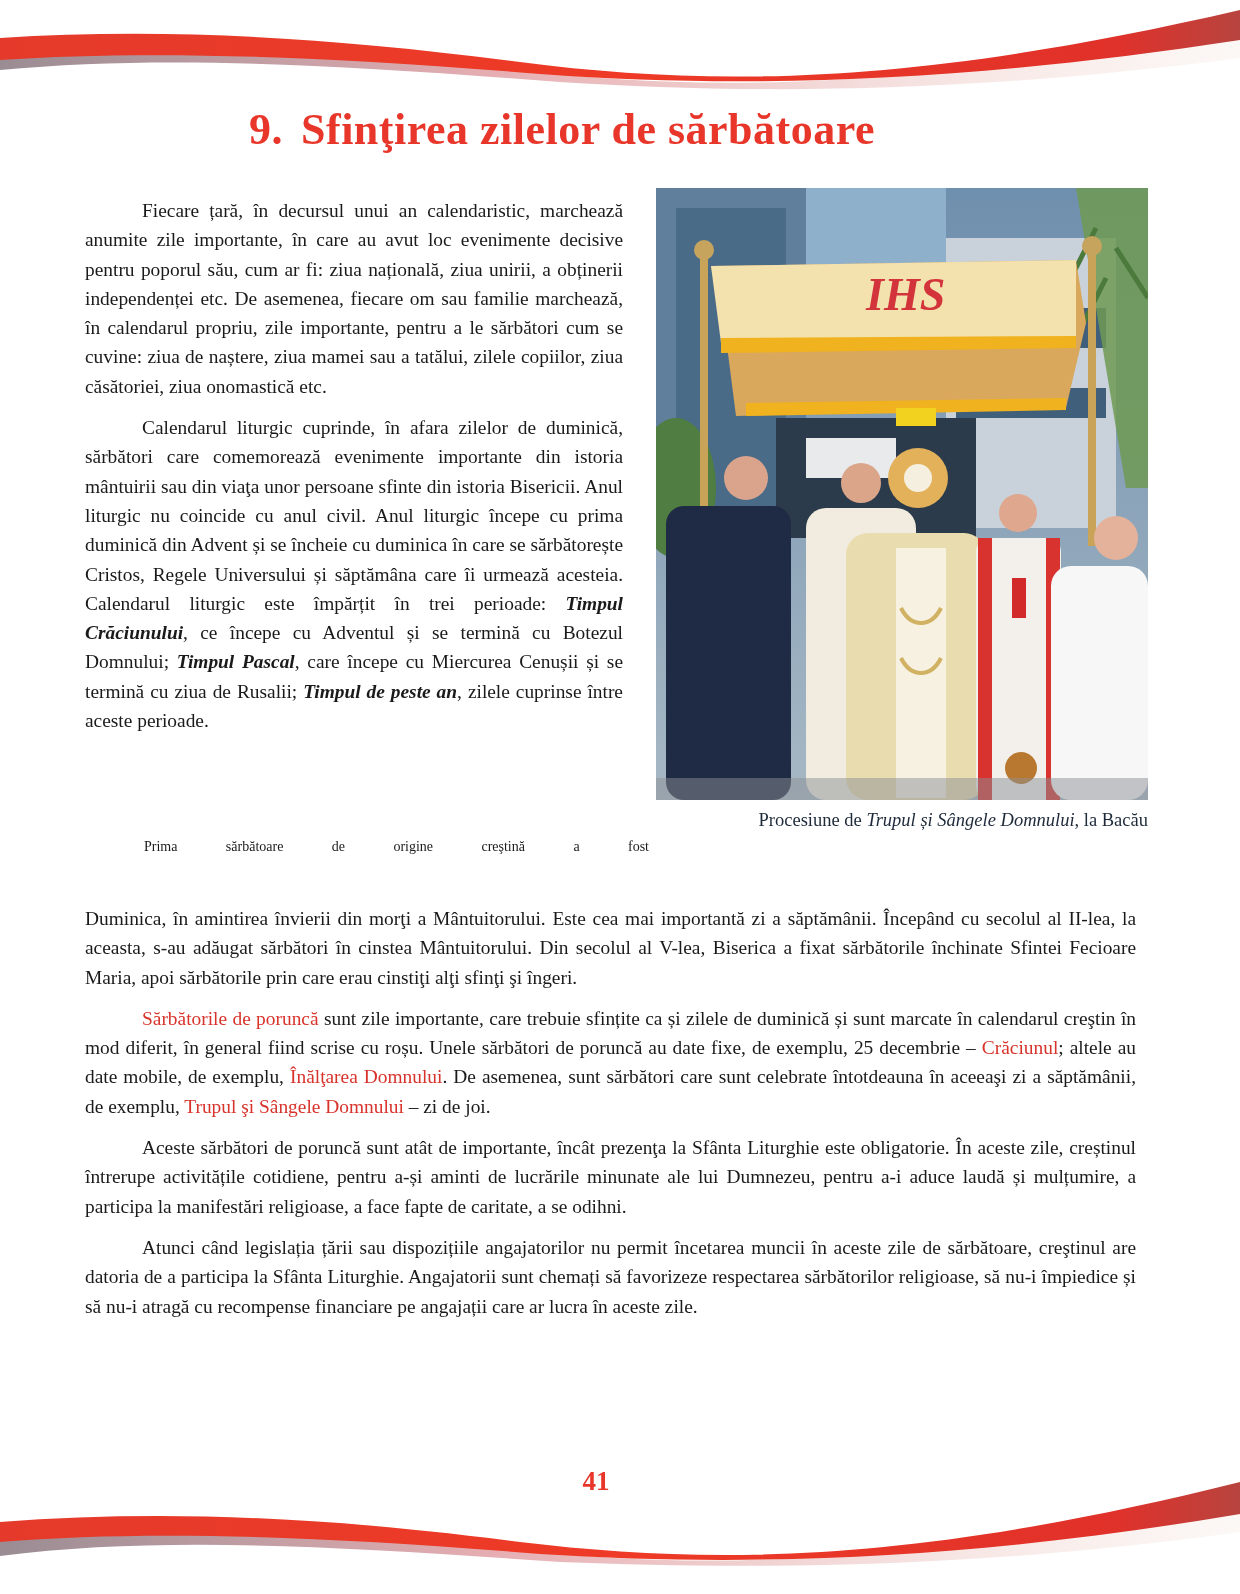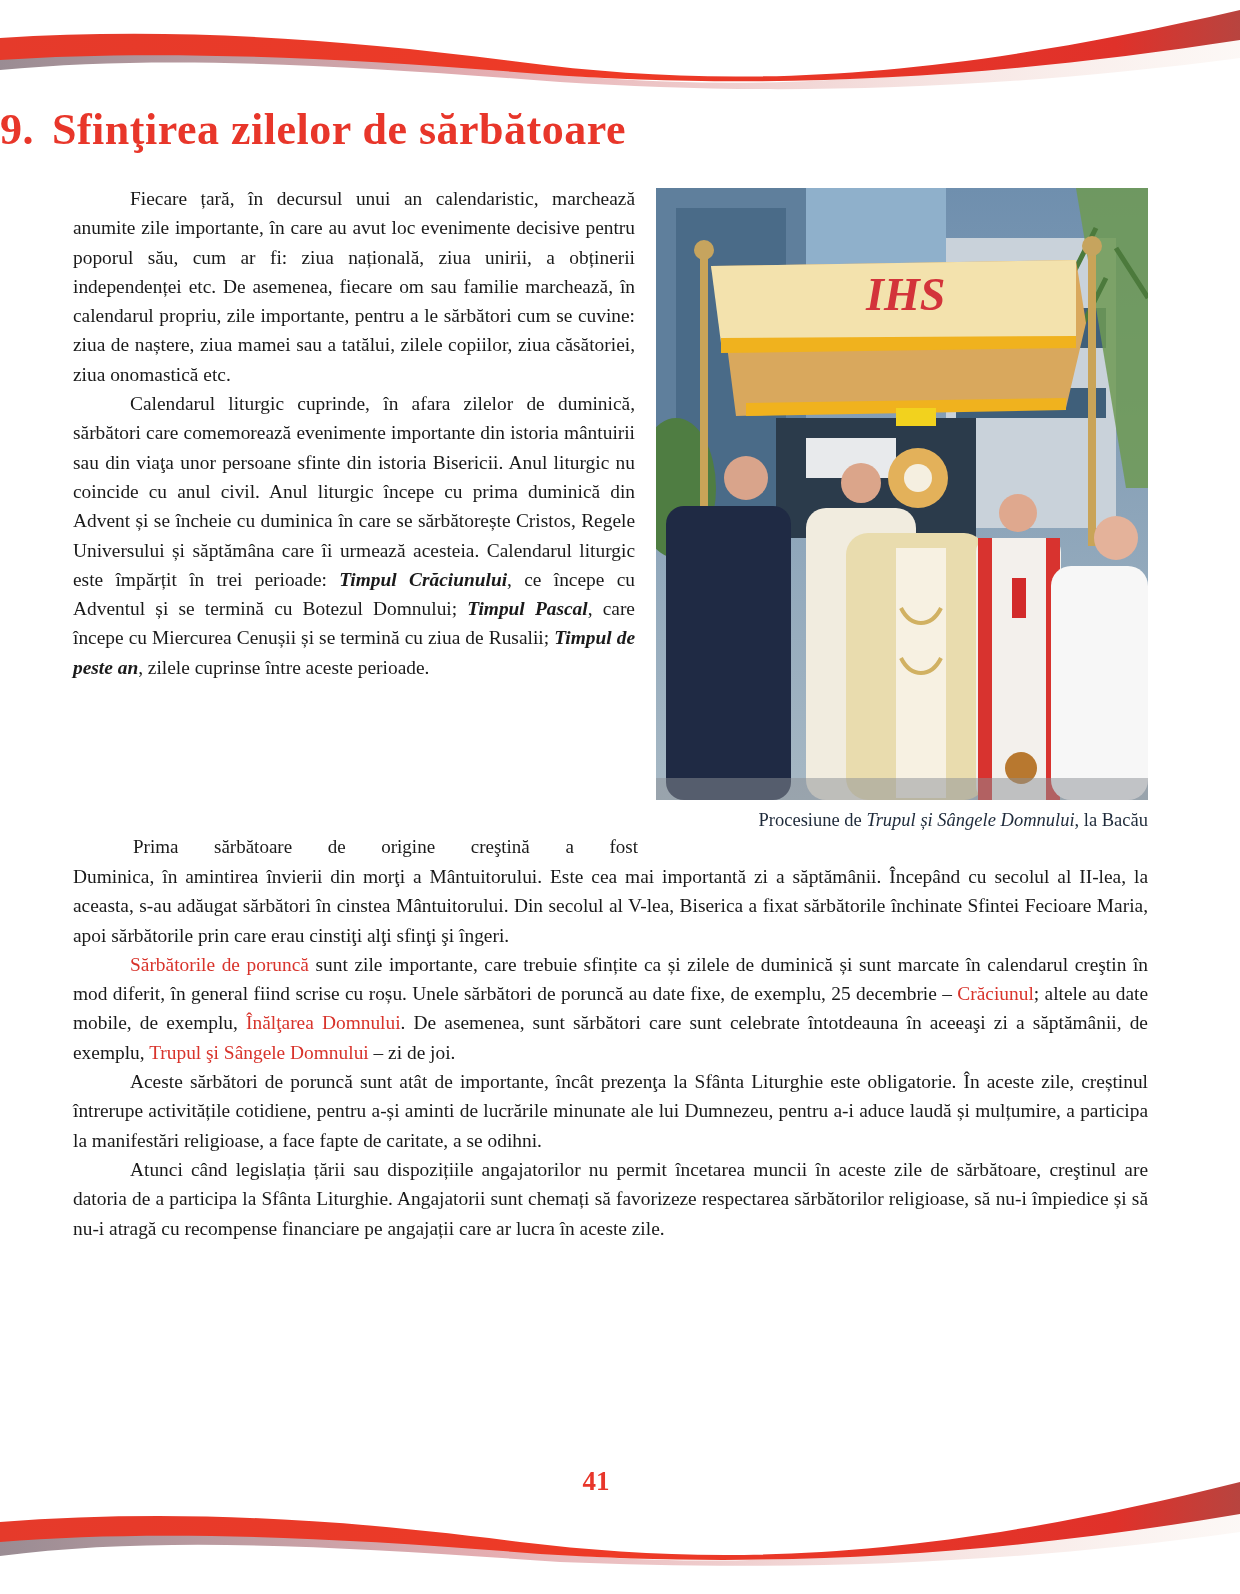--- a/index.html
+++ b/index.html
@@ -1,40 +1,40 @@
 <!DOCTYPE html>
 <html><head>
 <meta charset="utf-8">
 <style>
   html, body { margin: 0; padding: 0; background: #ffffff; }
   body { width: 1240px; height: 1594px; position: relative; overflow: hidden;
          font-family: "Liberation Serif", "DejaVu Serif", serif; color: #1a1a1a; }
   .swoosh { position: absolute; left: 0; width: 1240px; }
   .swoosh-top { top: 0; height: 95px; }
   .swoosh-bottom { top: 1470px; height: 100px; }
-  .title { position: absolute; top: 104px; left: 0; width: 1124px; text-align: left;
+  .title { position: absolute; top: 104px; left: 0; width: 1124px; text-align: center;
            color: #e8362a; font-weight: bold; font-size: 44px; letter-spacing: 0.5px;
            font-family: "Liberation Serif", "DejaVu Serif", serif; }
   .title .num { margin-right: 18px; }
   .col-text { position: absolute; left: 73px; top: 184px; width: 562px;
               font-size: 19.4px; line-height: 29.3px; text-align: justify; }
-  .full-text { position: absolute; left: 73px; top: 862px; width: 1075px;
+  .full-text { position: absolute; left: 73px; top: 892px; width: 1075px;
                font-size: 19.4px; line-height: 29.3px; text-align: justify; }
-  p { margin: 0; text-indent: 57px; }
+  p { margin: 12px; text-indent: 57px; }
   .bi { font-weight: bold; font-style: italic; }
   .red { color: #d8332b; }
   .photo { position: absolute; left: 656px; top: 188px; width: 492px; height: 612px;
            overflow: hidden; background: #7dd3fc; }
   .caption { position: absolute; left: 656px; top: 806px; width: 492px; text-align: right;
              font-size: 18.5px; line-height: 28px; color: #1e2a3a; }
   .caption i { font-style: italic; margin-top: 28px; }
   .page-num { position: absolute; top: 1466px; left: 0; width: 1192px; text-align: center;
               color: #e8362a; font-weight: bold; font-size: 27px; }
-  .p3-head { position: absolute; left: 76px; top: 832px; width: 562px;
-             font-size: 19px; line-height: 29.3px; text-align: justify; text-align-last: justify;
+  .p3-head { position: absolute; left: 87px; top: 832px; width: 562px;
+             font-size: 14px; line-height: 29.3px; text-align: justify; text-align-last: justify;
              text-indent: 57px; }
 </style>
 </head>
 <body>
 
 <svg class="swoosh swoosh-top" viewBox="0 0 1240 95" preserveAspectRatio="none">
   <defs>
     <linearGradient id="redg" x1="0" x2="1" y1="0" y2="0">
       <stop offset="0" stop-color="#e53a2b"></stop>
       <stop offset="0.5" stop-color="#ee3a26"></stop>

